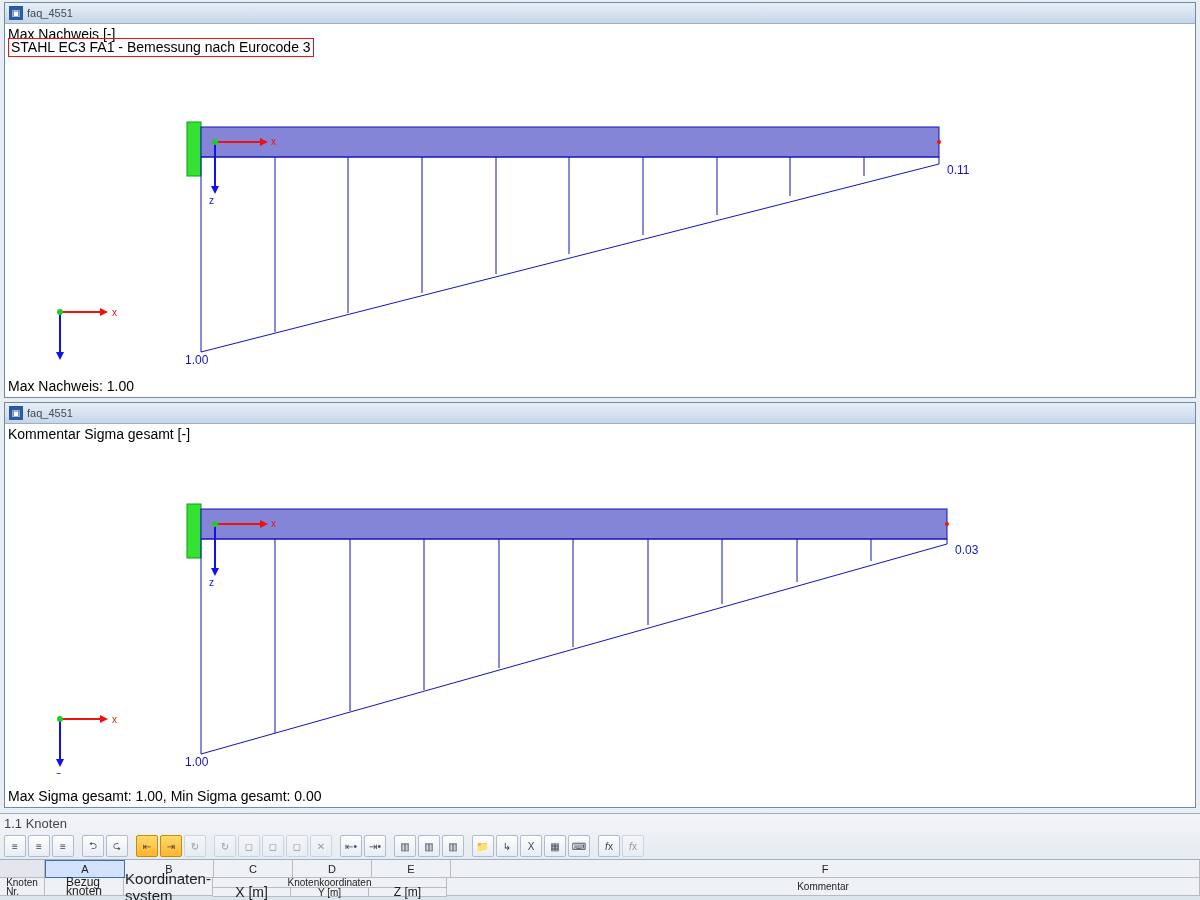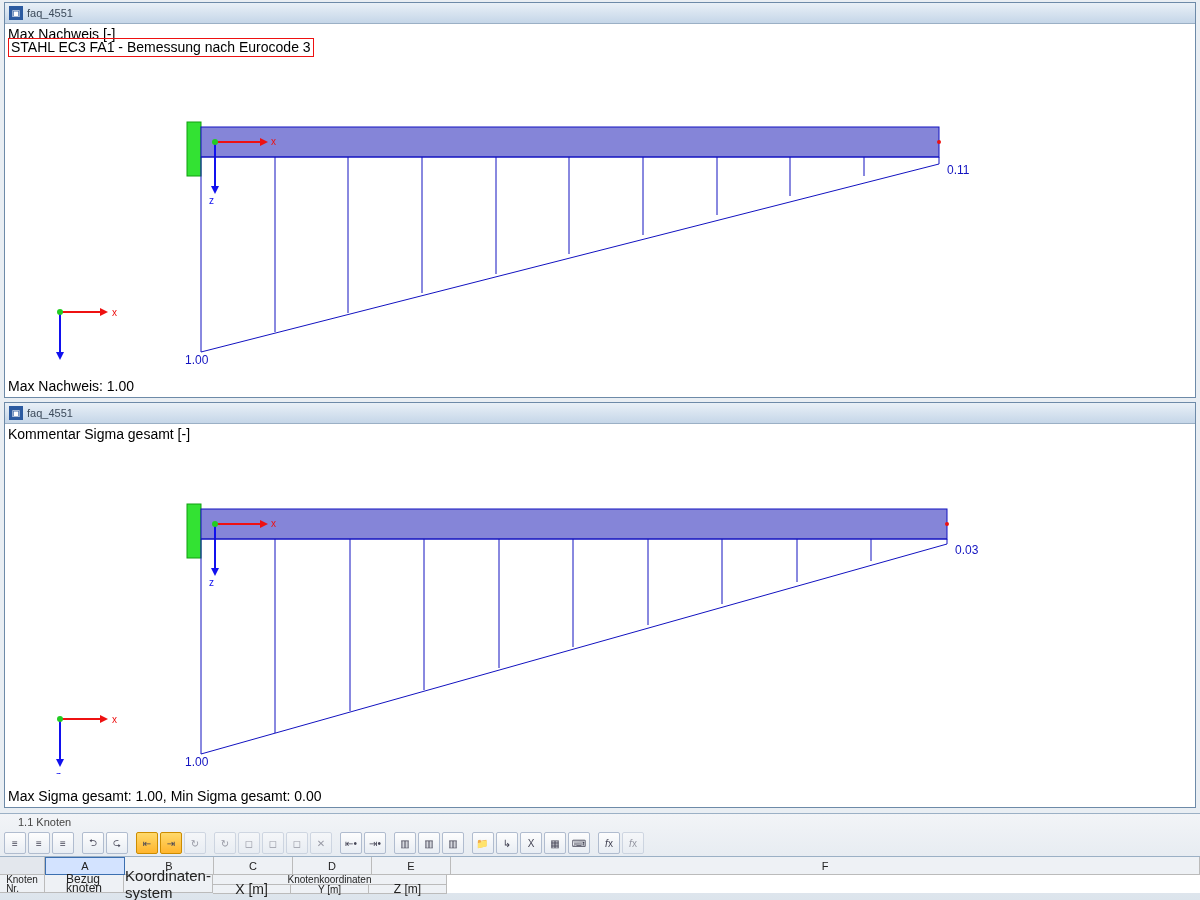--- a/index.html
+++ b/index.html
@@ -15,21 +15,21 @@
 .diag-line{stroke:#1212c0;stroke-width:1;fill:none}
 .val-label{font-size:12px;fill:#1212c0}
 .axis-x{stroke:#e11;stroke-width:2}
 .axis-z{stroke:#11e;stroke-width:2}
 .arrowhead-r{fill:#e11}
 .arrowhead-b{fill:#11e}
 .small-axis-label{font-size:10px;fill:#e11}
 .small-axis-label-z{font-size:10px;fill:#11e}
 
 .grid-area{position:absolute;left:0;right:0;bottom:0;height:86px;background:linear-gradient(#f2f4f7,#dce4ec);border-top:1px solid #9bb0c5}
-.grid-caption{font-size:11px;color:#444;padding:2px 18px}
+.grid-caption{font-size:13px;color:#444;padding:2px 4px}
 .toolbar{display:flex;gap:2px;padding:2px 4px;align-items:center}
 .tb-btn{width:20px;height:20px;border:1px solid #b0bccf;background:linear-gradient(#fdfdfd,#e8edf3);border-radius:2px;display:flex;align-items:center;justify-content:center;font-size:10px;color:#445}
 .tb-btn.active{background:linear-gradient(#ffd96b,#ffb52e);border-color:#cc8c00}
 .tb-sep{width:4px}
 .tb-btn.disabled{opacity:.5}
 
 .sheet{position:relative;height:36px;border-top:1px solid #9bb0c5;background:#fff;font-size:11px;color:#222}
 .sheet-row{display:flex;height:18px}
 .sheet-cell{border-right:1px solid #bbb;border-bottom:1px solid #bbb;display:flex;align-items:center;justify-content:center;background:#eef1f5}
 .sheet-cell.hl{background:#d3e3ff;border:1px solid #3b6fb0}
@@ -205,15 +205,16 @@
       <div class="sheet-cell" style="width:88px;white-space:pre;line-height:17px;font-size:15px">Koordinaten-
 system</div>
       <div style="width:234px;display:flex;flex-direction:column">
         <div class="sheet-cell" style="height:9px;font-size:10px">Knotenkoordinaten</div>
         <div style="display:flex;height:9px">
           <div class="sheet-cell" style="width:78px;font-size:14px">X [m]</div>
           <div class="sheet-cell" style="width:78px;font-size:10px">Y [m]</div>
           <div class="sheet-cell" style="width:78px;font-size:12px">Z [m]</div>
         </div>
       </div>
+      <div class="sheet-cell" style="flex:1;font-size:10px">Kommentar</div>
     </div>
   </div>
 </div>
 
 </body></html>

